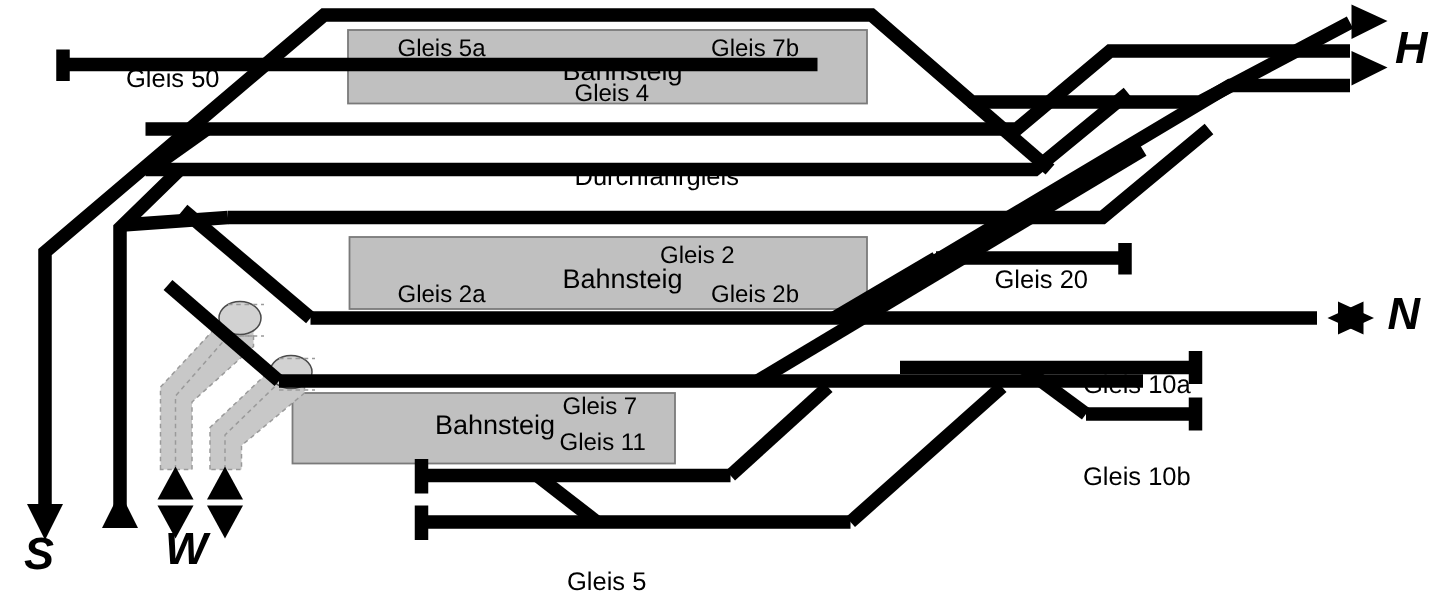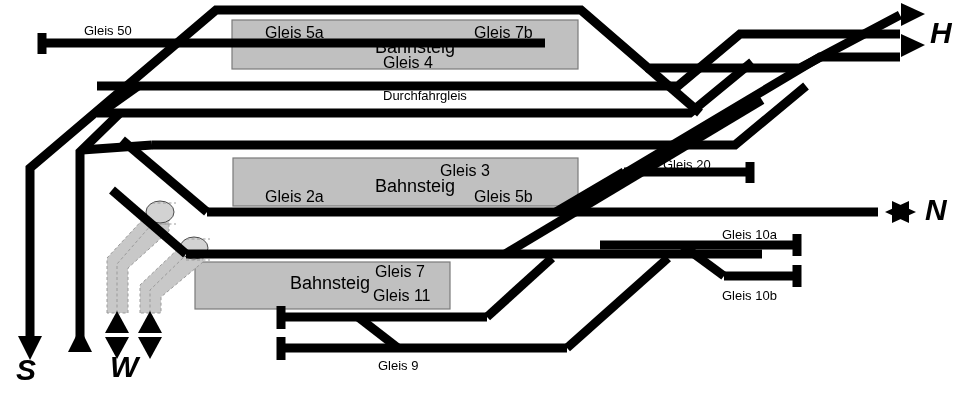--- a/index.html
+++ b/index.html
@@ -66,21 +66,22 @@
   }
   .lbl {
     position: absolute;
     color: #000000;
     font-family: "Liberation Sans", sans-serif;
     white-space: nowrap;
     line-height: 1;
     -webkit-font-smoothing: antialiased;
   }
   .lbl-track {
-    font-size: 13px;
+    font-size: 17px;
+    margin-top: 20px;
   }
   .lbl-platform-main {
     font-size: 16px;
   }
   .lbl-platform-sub {
     font-size: 18px;
   }
   .lbl-compass {
     font-size: 30px;
     font-weight: bold;
@@ -188,31 +189,31 @@
       <polygon class="arrow-solid" points="150,311 138,333 162,333"></polygon>
       <polygon class="arrow-solid" points="150,359 138,337 162,337"></polygon>
     </g>
   </svg>
 
   <div class="lbl lbl-track" style="left:84px; top:24px;">Gleis 50</div>
   <div class="lbl lbl-track" style="left:383px; top:89px;text-align:right;">Durchfahrgleis</div>
   <div class="lbl lbl-track" style="left:663px; top:158px;">Gleis 20</div>
   <div class="lbl lbl-track" style="left:722px; top:228px;">Gleis 10a</div>
   <div class="lbl lbl-track" style="left:722px; top:289px;">Gleis 10b</div>
-  <div class="lbl lbl-track" style="left:378px; top:359px;">Gleis 9</div>
+  <div class="lbl lbl-track" style="left:378px; top:359px;">Gleis 5</div>
 
   <div class="lbl lbl-platform-main" style="left:265px; top:25px;">Gleis 5a</div>
   <div class="lbl lbl-platform-main" style="left:474px; top:25px;">Gleis 7b</div>
   <div class="lbl lbl-platform-sub" style="left:375px; top:38px;">Bahnsteig</div>
   <div class="lbl lbl-platform-main" style="left:383px; top:55px;">Gleis 4</div>
 
-  <div class="lbl lbl-platform-main" style="left:440px; top:163px;">Gleis 3</div>
+  <div class="lbl lbl-platform-main" style="left:440px; top:163px;">Gleis 2</div>
   <div class="lbl lbl-platform-sub" style="left:375px; top:177px;">Bahnsteig</div>
   <div class="lbl lbl-platform-main" style="left:265px; top:189px;">Gleis 2a</div>
-  <div class="lbl lbl-platform-main" style="left:474px; top:189px;">Gleis 5b</div>
+  <div class="lbl lbl-platform-main" style="left:474px; top:189px;">Gleis 2b</div>
 
   <div class="lbl lbl-platform-sub" style="left:290px; top:274px;">Bahnsteig</div>
   <div class="lbl lbl-platform-main" style="left:375px; top:264px;">Gleis 7</div>
   <div class="lbl lbl-platform-main" style="left:373px; top:288px;">Gleis 11</div>
 
   <div class="lbl lbl-compass" style="left:930px; top:18px;">H</div>
   <div class="lbl lbl-compass" style="left:925px; top:195px;">N</div>
   <div class="lbl lbl-compass" style="left:16px; top:355px;">S</div>
   <div class="lbl lbl-compass" style="left:110px; top:352px;">W</div>
 

